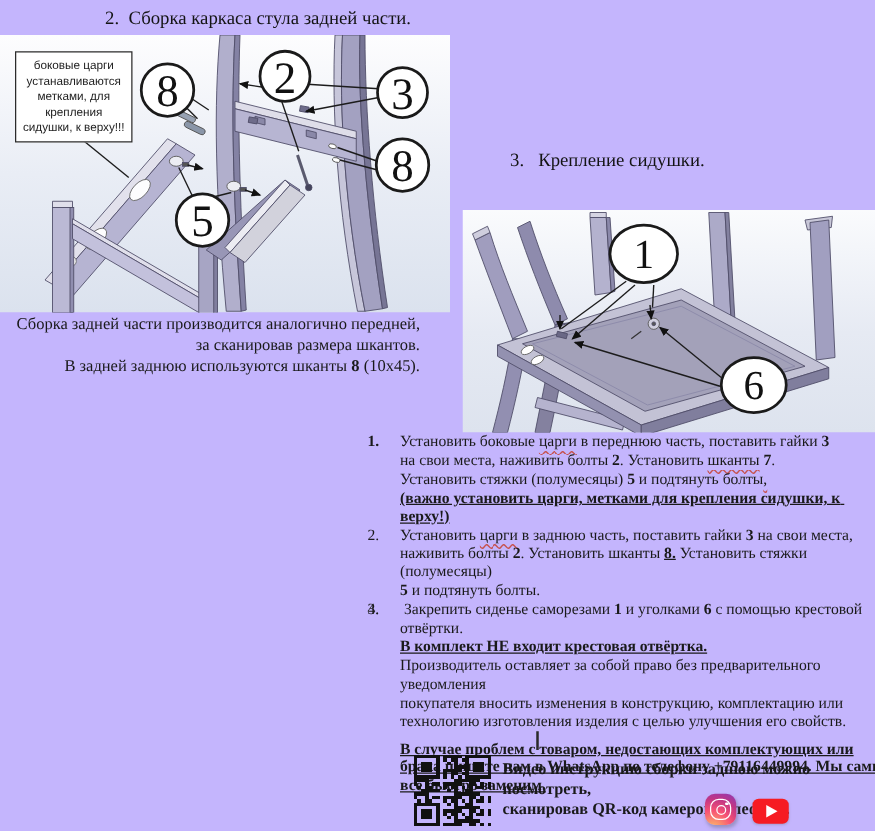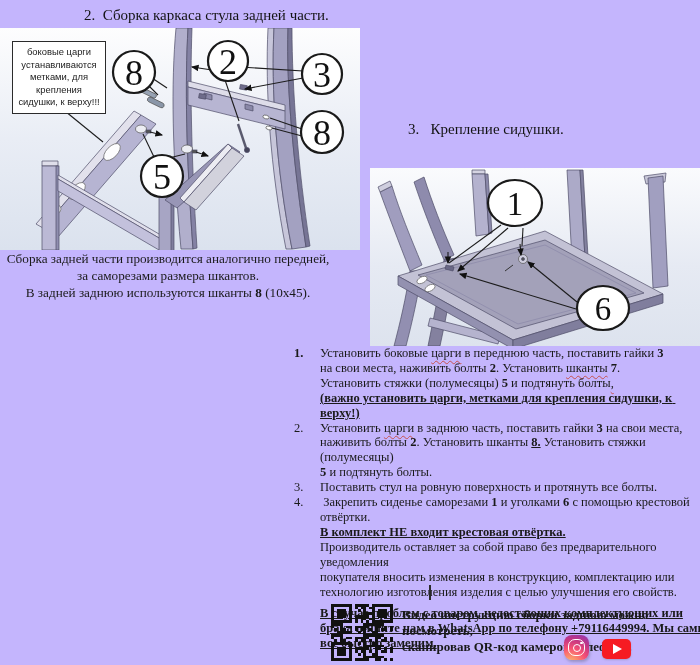--- a/index.html
+++ b/index.html
@@ -5,21 +5,21 @@
   html,body{margin:0;padding:0;background:#fff;}
   #page{position:relative;width:700px;height:665px;background:#c4b5fd;overflow:hidden;
         font-family:"Liberation Serif",serif;color:#1a1a1a;padding-left:36px;}
   .h-serif{position:absolute;font-size:15px;white-space:pre;color:#141414;}
   .note-box{position:absolute;left:12px;top:41px;width:84px;padding:4px 4px;
         border:1.6px solid #2b2b2b;background:#fff;z-index:3;
         font-family:"Liberation Sans",sans-serif;font-size:9.4px;line-height:12.5px;color:#222;text-align:center;}
   svg.diag{position:absolute;display:block;}
   #diag1{left:0;top:28px;}
   #diag2{left:370px;top:168px;}
-  .caption{position:absolute;left:0;top:251px;width:336px;text-align:center;
+  .caption{position:absolute;left:0;top:251px;width:336px;text-align:right;
         font-size:13.2px;line-height:16.8px;}
   .list{position:absolute;left:294px;top:346px;width:412px;font-size:12.5px;line-height:14.9px;}
   .li{position:relative;padding-left:26px;}
   .num{position:absolute;left:0;top:0;width:24px;}
   .li-body,.para{white-space:pre-wrap;}
   .para{padding-left:26px;}
   .gap{margin-top:7px;}
   .sq{text-decoration:underline;text-decoration-style:wavy;text-decoration-color:#c6524f;
       text-decoration-thickness:1px;text-underline-offset:2.5px;}
   .caret{position:absolute;left:429px;top:585px;width:2px;height:15px;background:#2a2a2a;z-index:4;}
@@ -140,21 +140,21 @@
       <text class="callout" x="322" y="47" font-size="36" text-anchor="middle" dominant-baseline="central">3</text>
       <circle cx="322" cy="104" r="21" fill="#fff" stroke="#1a1a1a" stroke-width="2.2"></circle>
       <text class="callout" x="322" y="105" font-size="36" text-anchor="middle" dominant-baseline="central">8</text>
       <circle cx="162" cy="148" r="21" fill="#fff" stroke="#1a1a1a" stroke-width="2.2"></circle>
       <text class="callout" x="162" y="149" font-size="36" text-anchor="middle" dominant-baseline="central">5</text>
     </g>
   </svg>
 
   <div class="note-box">боковые царги устанавливаются метками, для крепления сидушки, к верху!!!</div>
 
-  <div class="caption"><span>Сборка задней части производится аналогично передней,</span><br><span>за саморезами размера шкантов.</span><br><span>В задней заднюю используются шканты </span><span style="font-weight: bold;">8</span><span> (10х45).</span></div>
+  <div class="caption"><span>Сборка задней части производится аналогично передней,</span><br><span>за сканировав размера шкантов.</span><br><span>В задней заднюю используются шканты </span><span style="font-weight: bold;">8</span><span> (10х45).</span></div>
 
   <div class="h-serif" style="left:408px;top:121px;">3.   Крепление сидушки.</div>
 
   <svg id="diag2" class="diag" width="330" height="178" viewBox="0 0 330 178">
     <rect x="0" y="0" width="330" height="178" fill="url(#bg2)"></rect>
     <g stroke="#4f4d68" stroke-width="0.7">
 
       <path d="M10,24 C18,46 28,72 40,103 L52,97 C40,68 30,44 22,18 Z" fill="#a09dbe"></path>
       <polygon points="10,24 22,18 20,13 8,19" fill="#cfcede"></polygon>
       <path d="M44,14 C52,38 62,64 74,92 L84,87 C72,60 62,34 54,9 Z" fill="#8e8bad"></path>
@@ -206,21 +206,20 @@
     <div class="li">
       <span class="num"><span style="font-weight: bold;">1.</span></span>
       <span class="li-body"><span>Установить боковые </span><span class="sq">царги</span><span> в переднюю часть, поставить гайки </span><span style="font-weight: bold;">3</span><br><span>на свои места, наживить болты </span><span style="font-weight: bold;">2</span><span>. Установить </span><span class="sq">шканты</span><span> </span><span style="font-weight: bold;">7</span><span>.</span><br><span>Установить стяжки (полумесяцы) </span><span style="font-weight: bold;">5</span><span> и подтянуть болты</span><span class="sq">,</span><br><span style="font-weight: bold; text-decoration: underline;">(важно установить царги, метками для крепления сидушки, к верху!)</span></span>
     </div>
     <div class="li">
       <span class="num"><span>2.</span></span>
       <span class="li-body"><span>Установить </span><span class="sq">царги</span><span> в заднюю часть, поставить гайки </span><span style="font-weight: bold;">3</span><span> на свои места,</span><br><span>наживить болты </span><span style="font-weight: bold;">2</span><span>. Установить шканты </span><span style="font-weight: bold; text-decoration: underline;">8.</span><span> Установить стяжки (полумесяцы)</span><br><span style="font-weight: bold;">5</span><span> и подтянуть болты.</span></span>
     </div>
     <div class="li">
       <span class="num"><span>3.</span></span>
-      <span class="li-body"><span>Поставить стул на ровную поверхность и протянуть все болты.</span></span>
     </div>
     <div class="li">
       <span class="num"><span>4.</span></span>
       <span class="li-body"><span> Закрепить сиденье саморезами </span><span style="font-weight: bold;">1</span><span> и уголками </span><span style="font-weight: bold;">6</span><span> с помощью крестовой</span><br><span>отвёртки.</span><br><span style="font-weight: bold; text-decoration: underline;">В комплект НЕ входит крестовая отвёртка.</span><br><span>Производитель оставляет за собой право без предварительного уведомления</span><br><span>покупателя вносить изменения в конструкцию, комплектацию или</span><br><span>технологию изготовления изделия с целью улучшения его свойств.</span></span>
     </div>
     <div class="para gap"><span style="font-weight: bold; text-decoration: underline;">В случае проблем с товаром, недостающих комплектующих или</span><br><span style="font-weight: bold; text-decoration: underline;">брака пишите нам в WhatsApp по телефону +79116449994. Мы сами</span><br><span style="font-weight: bold; text-decoration: underline;">всё быстро заменим.</span></div>
   </div>
   <div class="caret"></div>
 
   <svg id="qr-svg" width="62" height="57" viewBox="0 0 21 21" preserveAspectRatio="none" shape-rendering="crispEdges" fill="#111">

